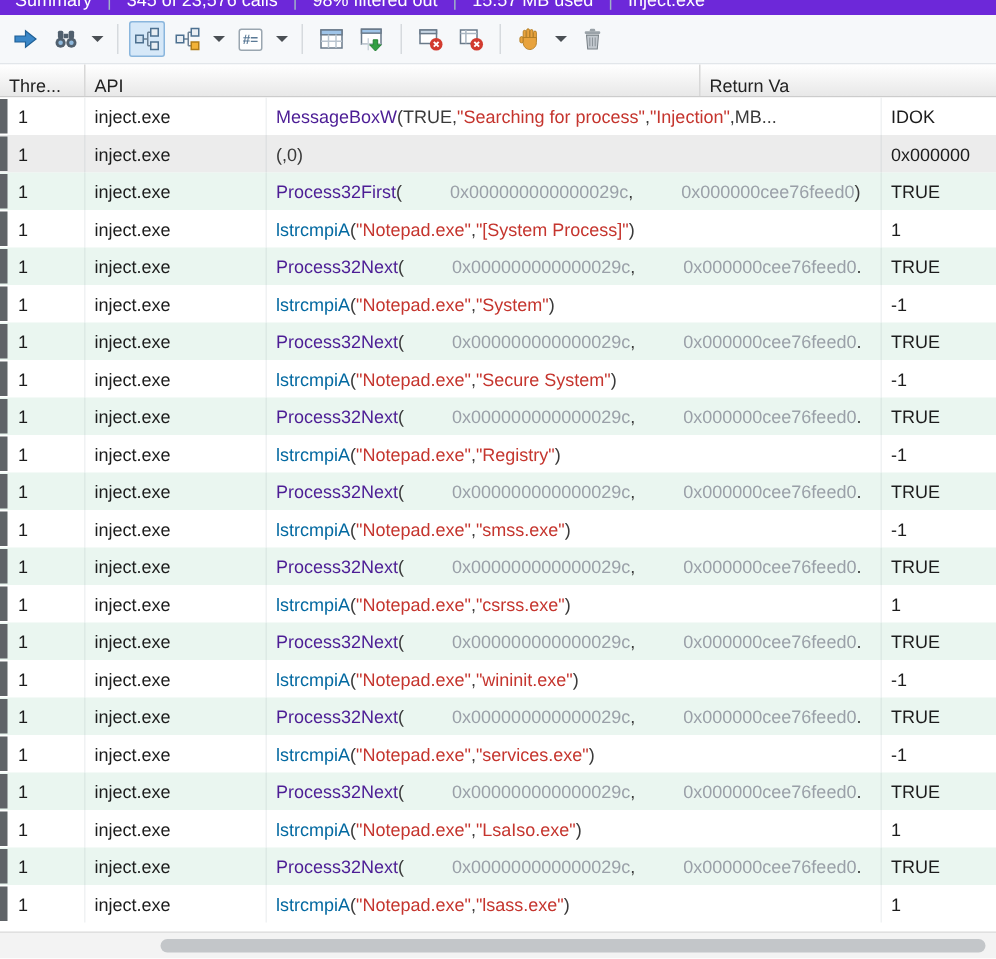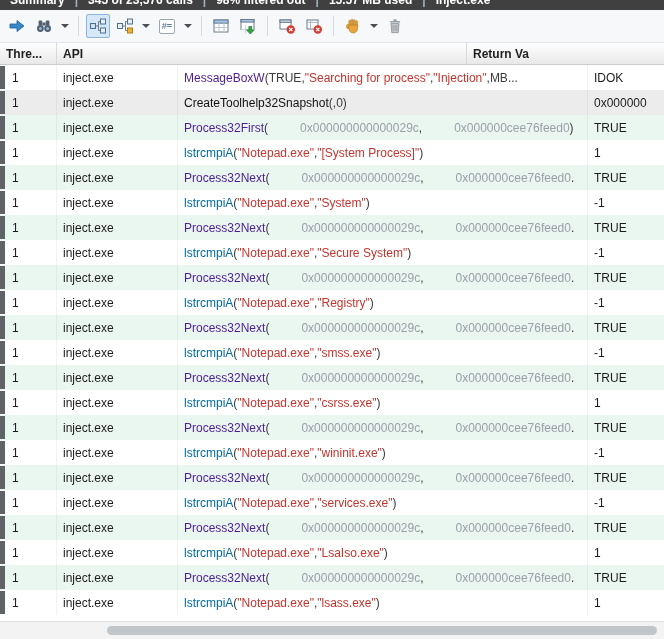--- a/index.html
+++ b/index.html
@@ -1,42 +1,42 @@
 <!DOCTYPE html>
 <html><head>
 <meta charset="utf-8">
 <style>
   * { box-sizing: border-box; margin: 0; padding: 0; }
   html,body { width: 664px; height: 639px; overflow: hidden; }
   body { font-family: "Liberation Sans", sans-serif; background: #fff; }
   .app { width: 664px; height: 639px; display: flex; flex-direction: column; }
 
   
-  .statusbar { height: 10px; background: #404040; position: relative; overflow: hidden; flex: 0 0 auto; font-weight: bold; }
+  .statusbar { height: 10px; background: #6d28d9; position: relative; overflow: hidden; flex: 0 0 auto; }
   .statusbar-inner { position: absolute; top: -7px; left: 10px; white-space: nowrap; font-size: 12px; color: #ffffff; }
   .statusbar-inner .sep { color: #9fb2c6; margin: 0 10px; }
 
   
   .toolbar { height: 33px; flex: 0 0 auto; display: flex; align-items: center; gap: 3px;
              padding: 0 5px; background: #f6f8fa; border-bottom: 1px solid #e2e6ea; }
   .tbtn { width: 24px; height: 24px; display: flex; align-items: center; justify-content: center;
           border: 1px solid transparent; border-radius: 2px; background: transparent; }
   .tbtn.pressed { background: #d6e8f8; border-color: #8ab6dd; }
   .tsep { width: 1px; height: 20px; background: #d6dade; margin: 0 4px; flex: 0 0 auto; }
   .caret { width: 0; height: 0; border-left: 4px solid transparent; border-right: 4px solid transparent;
            border-top: 4px solid #4a4f54; }
   .caret-btn { width: 12px; height: 24px; display: flex; align-items: center; justify-content: center; }
   .hashbox { width: 16px; height: 15px; border: 1px solid #9aa6b0; border-radius: 2px; background: #fff;
              font-size: 9px; color: #5b7a96; display: flex; align-items: center; justify-content: center; font-weight: bold; }
 
   
   .thead { height: 22px; flex: 0 0 auto; display: flex; background: linear-gradient(#ffffff, #e8e8e8);
            border-bottom: 1px solid #cccccc; font-size: 12px; color: #222; }
-  .hcell { padding: 0 6px; display: flex; align-items: center; border-right: 1px solid #d8d8d8;
-           white-space: nowrap; overflow: hidden; font-weight: bold; }
+  .hcell { padding: 0 6px; display: flex; align-items: flex-end; border-right: 1px solid #d8d8d8;
+           white-space: nowrap; overflow: hidden; }
   .h-thread { width: 57px; }
   .h-module { width: 121px; justify-content: space-between; }
   .h-api { width: 410px; }
   .h-ret { flex: 1; border-right: none; }
 
   
   .tbody { flex: 1 1 auto; overflow: hidden; background: #fff; }
   .trow { height: 25px; display: flex; align-items: stretch; font-size: 12px; position: relative; }
   .bg-white { background: #ffffff; }
   .bg-tint  { background: #eaf6f0; }
@@ -211,21 +211,20 @@
           <span class="sg-plain">, </span>
           <span class="sg-plain">MB...</span>
         </span>
         <span class="cell cell-ret">IDOK</span>
       </div>
       <div class="trow bg-sel">
         <span class="marker"></span>
         <span class="cell cell-thread">1</span>
         <span class="cell cell-module">inject.exe</span>
         <span class="cell cell-api">
-          <span class="sg-black">CreateToolhelp32Snapshot</span>
           <span class="sg-plain"> ( </span>
           <span class="sg-plain">, </span>
           <span class="sg-plain">0</span>
           <span class="sg-plain"> )</span>
         </span>
         <span class="cell cell-ret">0x000000</span>
       </div>
       <div class="trow bg-tint">
         <span class="marker"></span>
         <span class="cell cell-thread">1</span>

